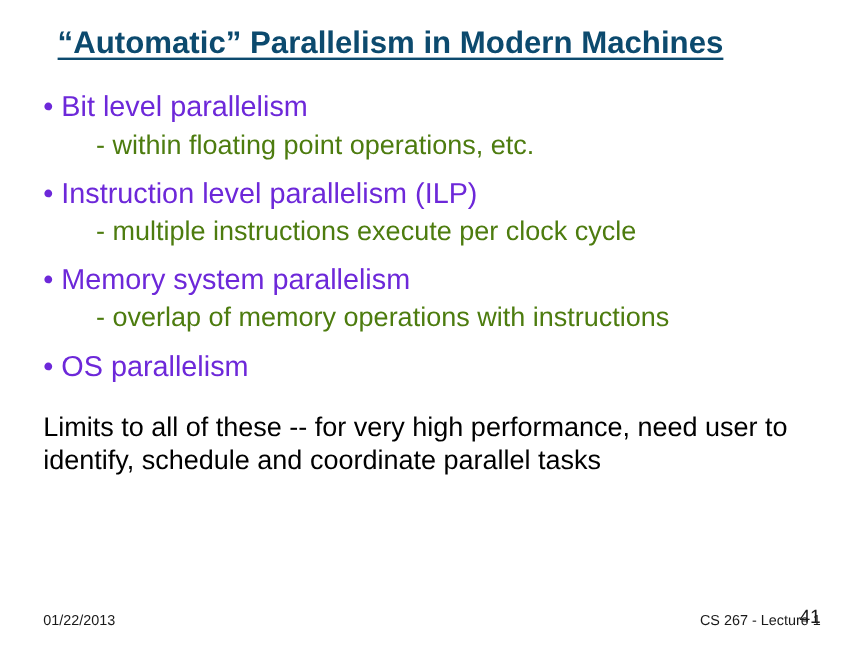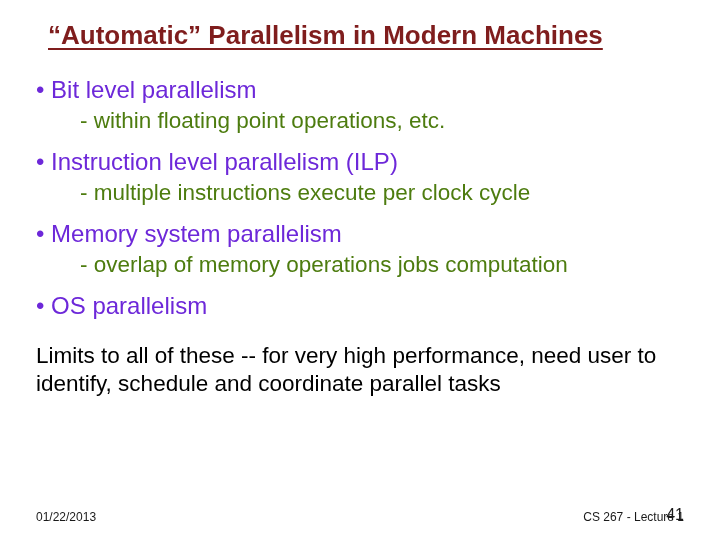--- a/index.html
+++ b/index.html
@@ -17,21 +17,21 @@
     height: 540px;
     box-sizing: border-box;
   }
   .title {
     position: absolute;
     top: 20px;
     left: 48px;
     right: 40px;
     font-size: 26px;
     font-weight: bold;
-    color: #7f1d1d;
+    color: #0c4a6e;
     text-decoration: underline;
     text-underline-offset: 4px;
   }
   .content {
     position: absolute;
     top: 62px;
     left: 36px;
     right: 36px;
   }
   .top-bullet {
@@ -73,21 +73,21 @@
 
   <div class="content">
 
     <div class="top-bullet">• <span>Bit level parallelism</span></div>
     <div class="sub-bullet">- <span>within floating point operations, etc.</span></div>
 
     <div class="top-bullet">• <span>Instruction level parallelism (ILP)</span></div>
     <div class="sub-bullet">- <span>multiple instructions execute per clock cycle</span></div>
 
     <div class="top-bullet">• <span>Memory system parallelism</span></div>
-    <div class="sub-bullet">- <span>overlap of memory operations jobs computation</span></div>
+    <div class="sub-bullet">- <span>overlap of memory operations with instructions</span></div>
 
     <div class="top-bullet">• <span>OS parallelism</span></div>
 
     <div class="closing">Limits to all of these -- for very high performance, need user to identify, schedule and coordinate parallel tasks</div>
   </div>
 
   <div class="footer">
     <span class="footer-date">01/22/2013</span>
     <span class="footer-center">CS 267 - Lecture 1</span>
     <span class="footer-page">41</span>

